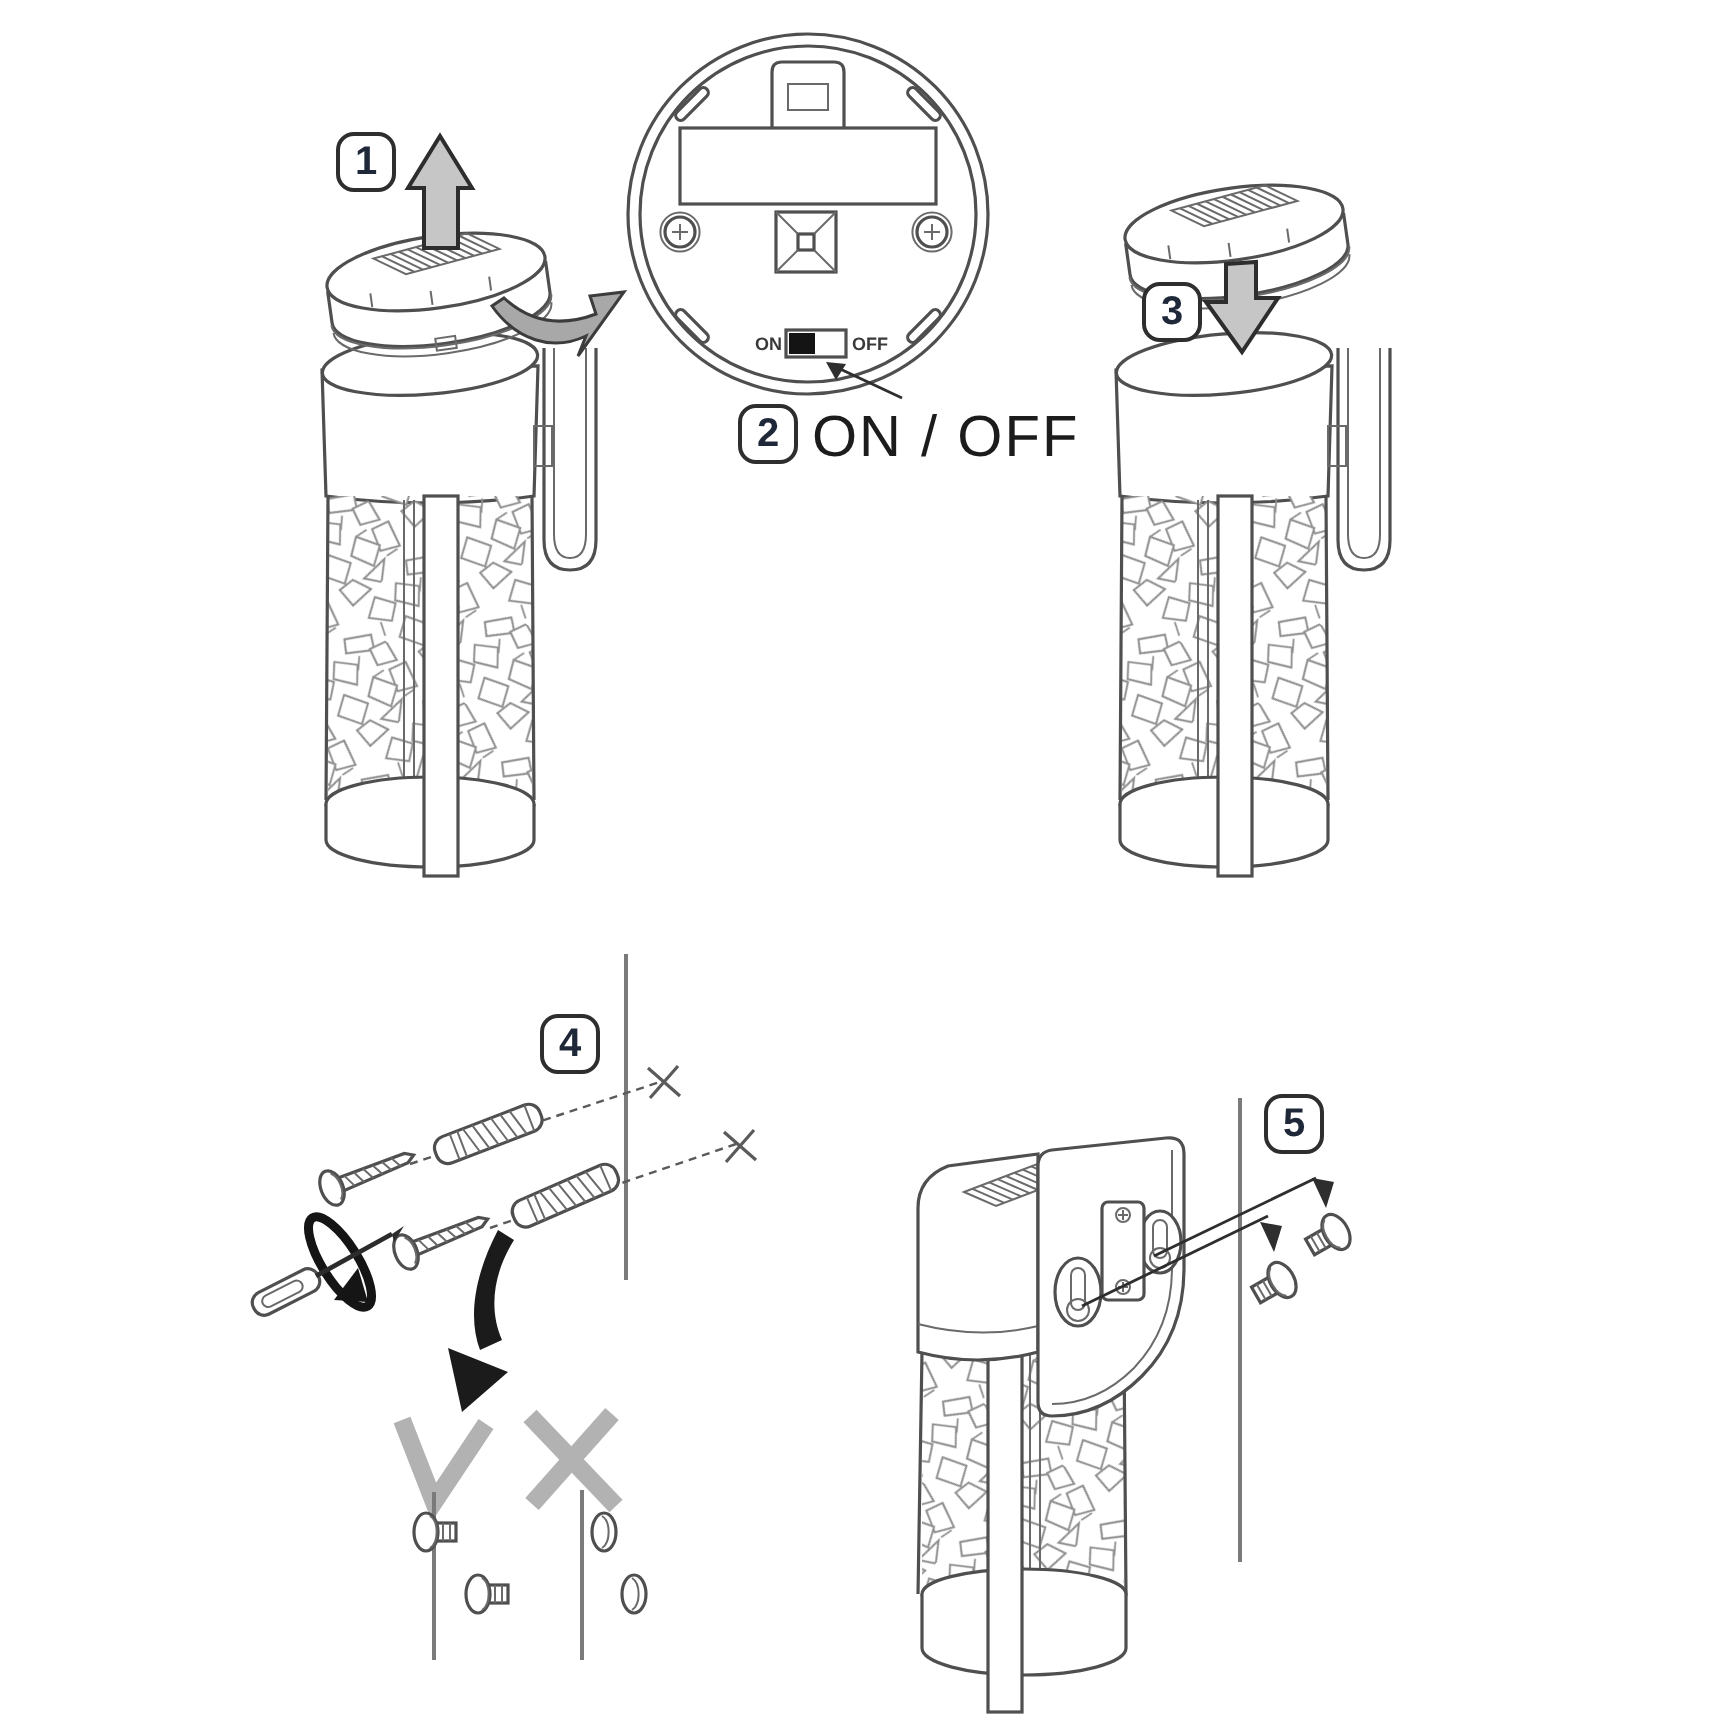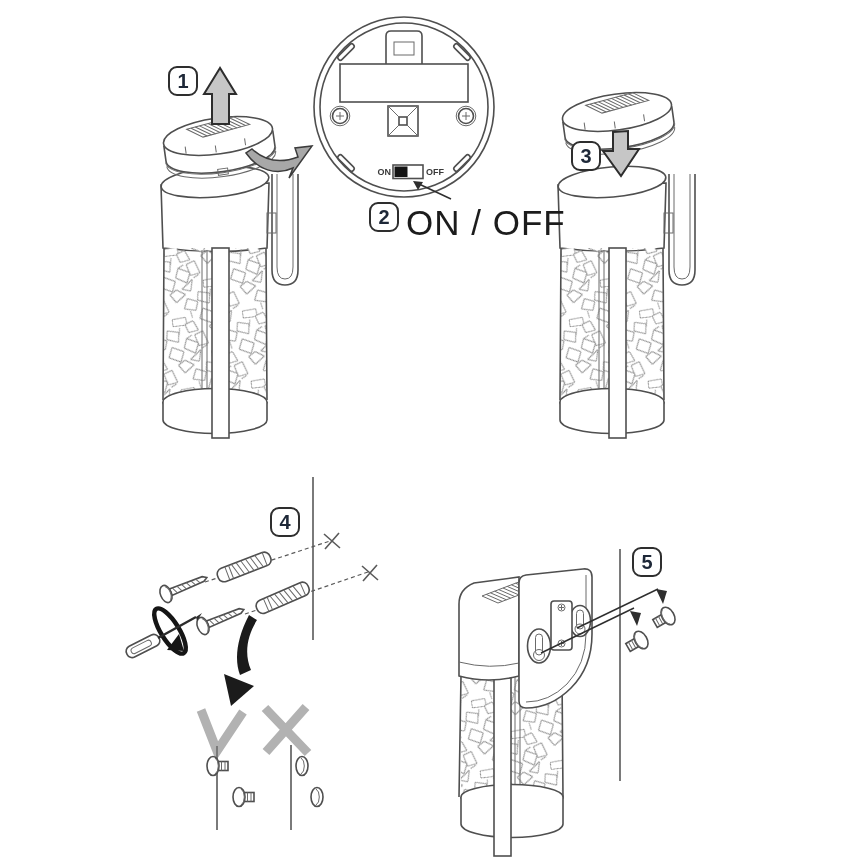--- a/index.html
+++ b/index.html
@@ -3,21 +3,21 @@
 <meta charset="utf-8">
 <style>
   html,body{margin:0;padding:0;background:#ffffff;}
   #stage{position:relative;width:868px;height:868px;background:#fff;overflow:hidden;
          font-family:"Liberation Sans",sans-serif;}
   #art{position:absolute;left:0;top:0;}
   .badge{position:absolute;width:30px;height:30px;box-sizing:border-box;
          border:2.5px solid #2e2e2e;border-radius:9px;background:#fff;
          display:flex;align-items:center;justify-content:center;
          font-size:20px;font-weight:bold;color:#1e2838;z-index:5;}
-  .biglabel{position:absolute;font-size:35px;font-weight:500;color:#1c1c1c;
+  .biglabel{position:absolute;font-size:29px;font-weight:500;color:#1c1c1c;
             letter-spacing:1px;z-index:5;white-space:nowrap;}
   
   .wh{fill:#ffffff;stroke:#4f4f4f;stroke-width:1.6;}
   .ln{fill:none;stroke:#4f4f4f;stroke-width:1.6;}
   .thin{fill:none;stroke:#6a6a6a;stroke-width:1;}
 </style>
 </head>
 <body>
 
 <div id="stage">

